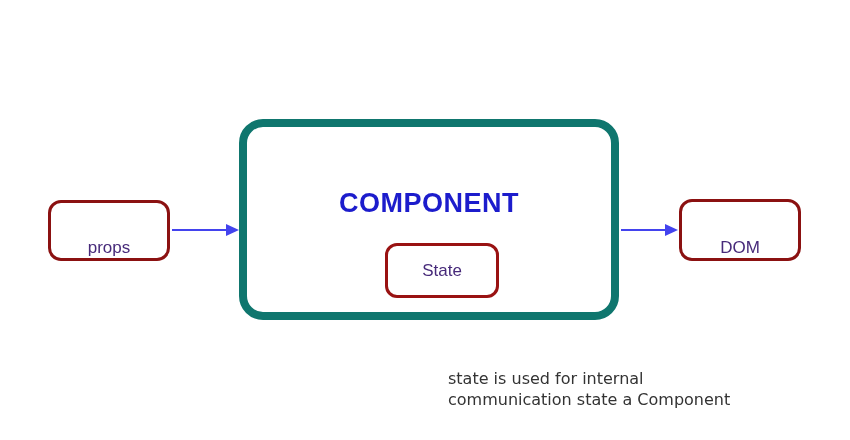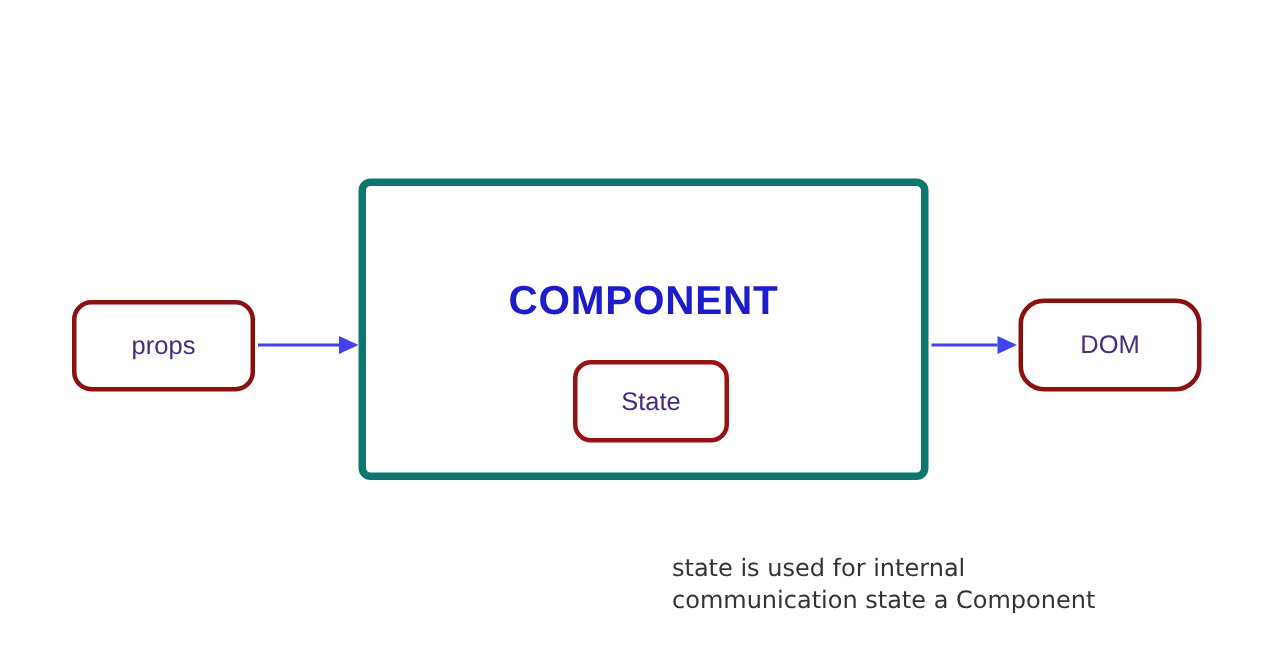--- a/index.html
+++ b/index.html
@@ -16,56 +16,56 @@
     font-family: "Liberation Sans", sans-serif;
   }
   
   .node {
     position: absolute;
     box-sizing: border-box;
     border: 3px solid #8b1111;
     border-radius: 13px;
     background: #ffffff;
     display: flex;
-    align-items: center;
+    align-items: flex-end;
     justify-content: center;
     font-size: 17px;
     color: #472a7a;
   }
   .props-box { left: 48px;  top: 200px; width: 122px; height: 61px; }
-  .dom-box   { left: 679px; top: 199px; width: 122px; height: 62px; border-radius: 17px; }
+  .dom-box   { left: 679px; top: 199px; width: 122px; height: 62px; }
 
   
   .component-box {
     position: absolute;
     left: 239px;
     top: 119px;
     width: 380px;
     height: 201px;
     box-sizing: border-box;
-    border: 5px solid #0f766e;
-    border-radius: 8px;
+    border: 8px solid #0f766e;
+    border-radius: 24px;
     background: #ffffff;
   }
   .component-title {
     position: absolute;
     left: 0;
     right: 0;
     top: 61px;
     text-align: center;
     font-size: 27px;
     font-weight: bold;
     letter-spacing: 0.5px;
     color: #1c1ccc;
   }
   .state-box {
     position: absolute;
     left: 138px;
     top: 116px;
-    width: 104px;
+    width: 114px;
     height: 55px;
     box-sizing: border-box;
     border: 3px solid #991212;
     border-radius: 12px;
     background: #ffffff;
     display: flex;
     align-items: center;
     justify-content: center;
     font-size: 17px;
     color: #472a7a;

